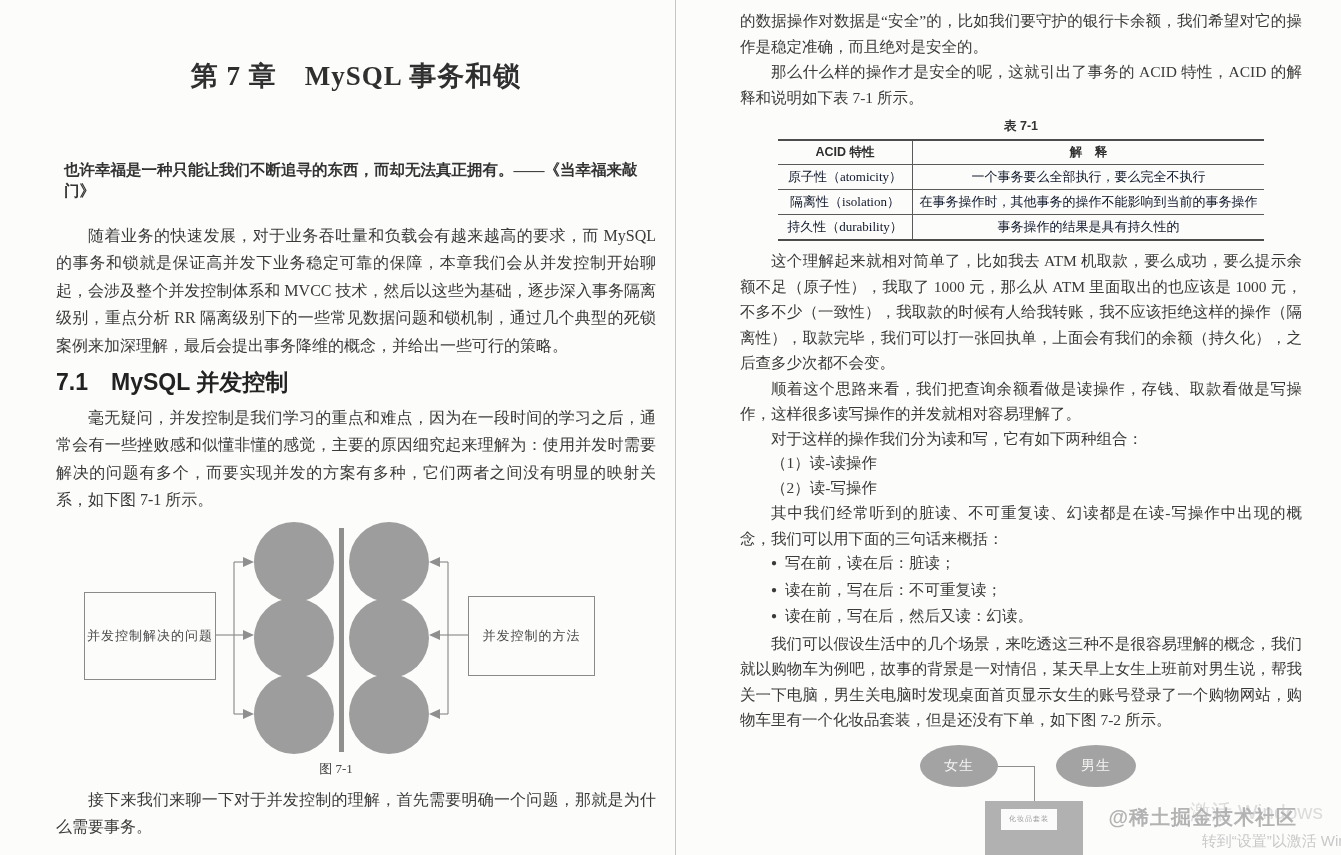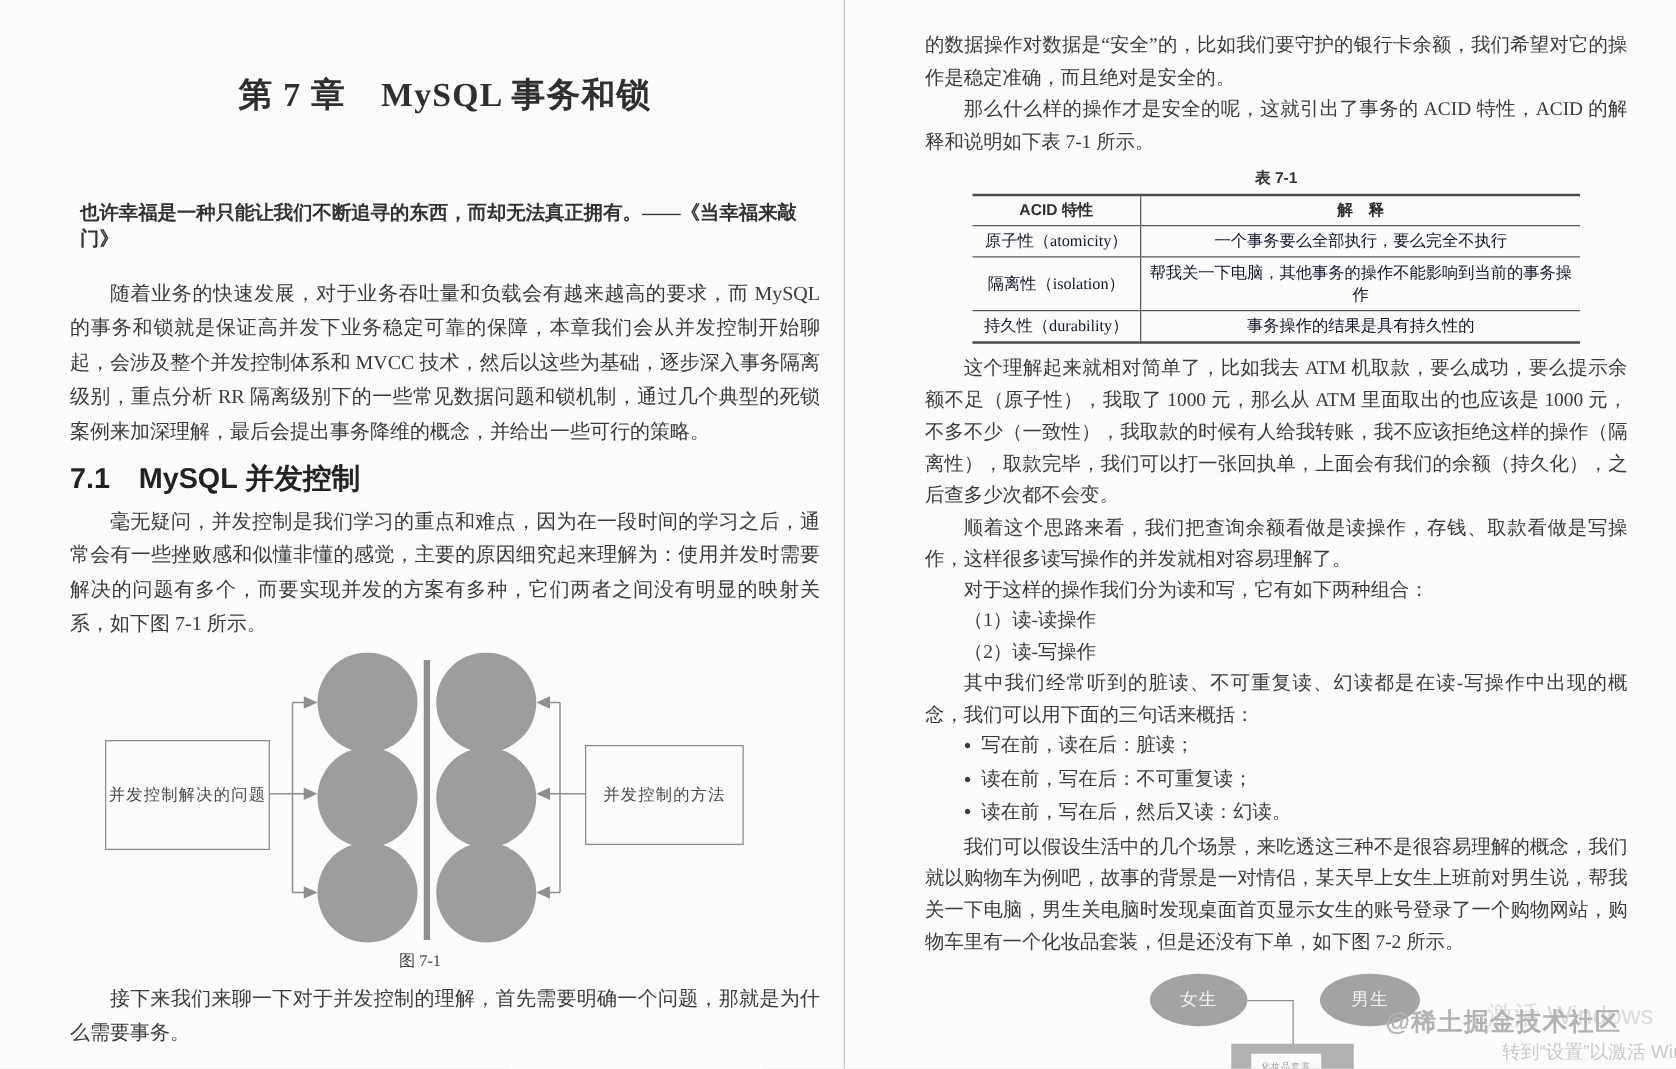--- a/index.html
+++ b/index.html
@@ -113,39 +113,39 @@
       <div class="fig-box fig1-left-box">并发控制解决的问题</div>
     </div>
     <p class="fig-caption fig1-caption">图 7-1</p>
 
     <p class="body" style="margin-top:8px">接下来我们来聊一下对于并发控制的理解，首先需要明确一个问题，那就是为什么需要事务。</p>
     <h3 class="subsection">7.1.1　为什么需要事务</h3>
 
   </div>
 
   <div class="page right-page">
-    <p class="body no-indent" style="margin-top:24px">的数据操作对数据是“安全”的，比如我们要守护的银行卡余额，我们希望对它的操作是稳定准确，而且绝对是安全的。</p>
+    <p class="body no-indent" style="margin-top:8px">的数据操作对数据是“安全”的，比如我们要守护的银行卡余额，我们希望对它的操作是稳定准确，而且绝对是安全的。</p>
     <p class="body">那么什么样的操作才是安全的呢，这就引出了事务的 ACID 特性，ACID 的解释和说明如下表 7-1 所示。</p>
 
     <div class="table-caption">表 7-1</div>
     <table class="acid">
       <thead>
         <tr>
           <th>ACID 特性</th>
           <th>解　释</th>
         </tr>
       </thead>
       <tbody>
         <tr>
           <td>原子性（atomicity）</td>
           <td>一个事务要么全部执行，要么完全不执行</td>
         </tr>
         <tr>
           <td>隔离性（isolation）</td>
-          <td>帮我关一下电脑，其他事务的操作不能影响到当前的事务操作</td>
+          <td>在事务操作时，其他事务的操作不能影响到当前的事务操作</td>
         </tr>
         <tr>
           <td>持久性（durability）</td>
           <td>事务操作的结果是具有持久性的</td>
         </tr>
       </tbody>
     </table>
 
     <p class="body" style="margin-top:7px">这个理解起来就相对简单了，比如我去 ATM 机取款，要么成功，要么提示余额不足（原子性），我取了 1000 元，那么从 ATM 里面取出的也应该是 1000 元，不多不少（一致性），我取款的时候有人给我转账，我不应该拒绝这样的操作（隔离性），取款完毕，我们可以打一张回执单，上面会有我们的余额（持久化），之后查多少次都不会变。</p>
     <p class="body">顺着这个思路来看，我们把查询余额看做是读操作，存钱、取款看做是写操作，这样很多读写操作的并发就相对容易理解了。</p>

